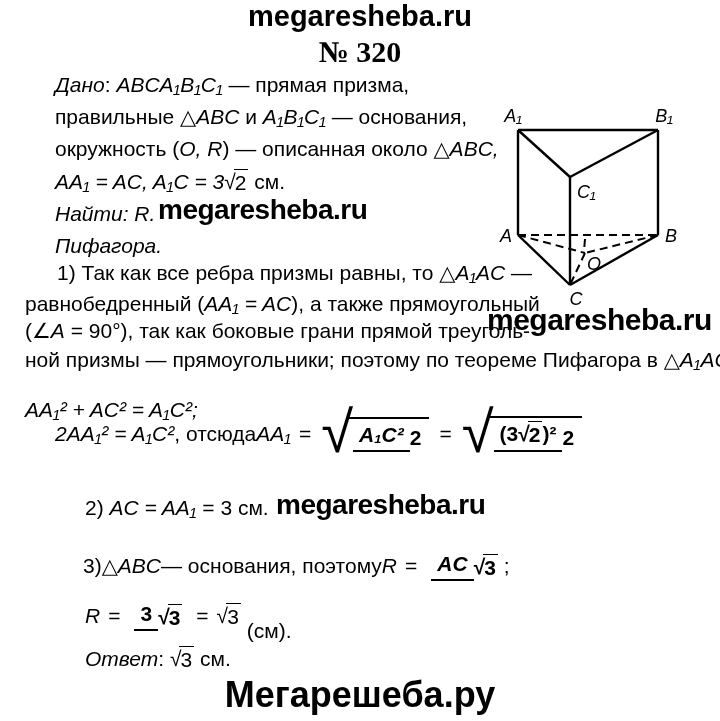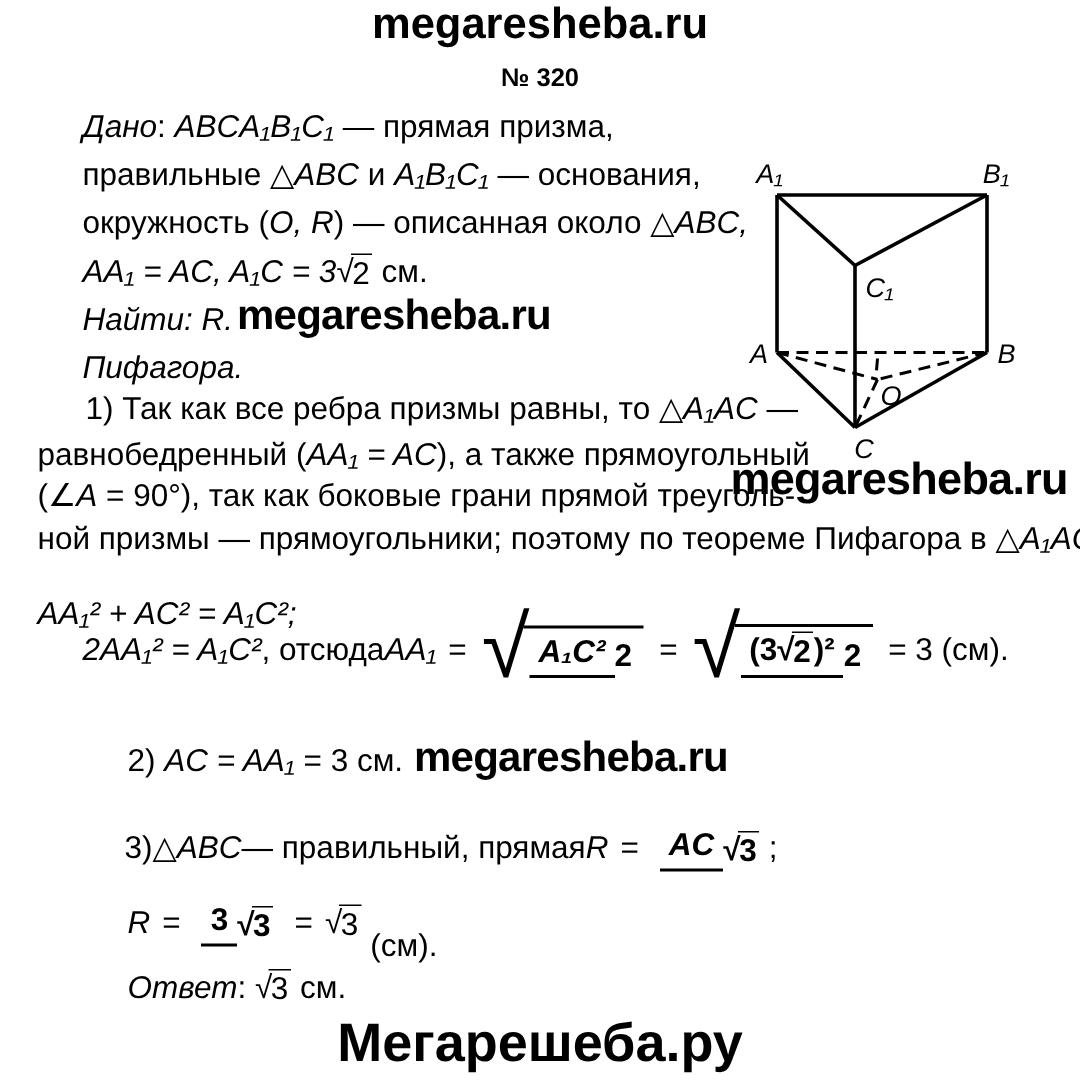--- a/index.html
+++ b/index.html
@@ -27,21 +27,21 @@
   .bsqrt .inner{border-top:2.2px solid #000;padding:3px 8px 0 4px;display:inline-block;}
   .bsqrt .inner .sfrac{margin:0;}
   .frow{display:flex;align-items:center;}
   .gap{margin:0 8px;}
   svg text{font-family:"Liberation Sans","DejaVu Sans",sans-serif;}
 </style>
 </head>
 <body>
 
 <div class="line center b" style="top:3px;font-size:29px;">megaresheba.ru</div>
-<div class="line center b" style="top:39px;font-size:17px;">№ 320</div>
+<div class="line center b" style="top:39px;font-size:30px;font-family:Liberation Serif, serif;">№ 320</div>
 
 <div class="line" style="left:55px;top:72px;">
   <span class="it">Дано</span><span>: </span><span class="it">ABCA₁B₁C₁</span><span> — прямая призма,</span>
 </div>
 <div class="line" style="left:55px;top:104px;">
   <span>правильные </span><span class="it">△ABC</span><span> и </span><span class="it">A₁B₁C₁</span><span> — основания,</span>
 </div>
 <div class="line" style="left:55px;top:136px;text-align:center;">
   <span>окружность (</span><span class="it">O, R</span><span>) — описанная около </span><span class="it">△ABC,</span>
 </div>
@@ -125,32 +125,31 @@
         <span class="num">
           <span>(3</span><span class="rt">
               <span class="rs">√</span>
               <span class="ro">2</span>
             </span><span>)²</span>
         </span>
         <span class="den">2</span>
       </span>
     </span>
   </span>
-  <span class="gap">= 3 (см).</span>
 </div>
 
 <div class="line" style="left:85px;top:495px;">
   <span>2) </span><span class="it">AC = AA₁</span><span> = 3 см.</span>
 </div>
 <div class="wm" style="left:276px;top:489px;font-size:28px;">megaresheba.ru</div>
 
 <div class="line frow" style="left:83px;top:538px;height:56px;">
   <span>3) </span>
     <span class="it">△ABC</span>
-    <span> — правильный, прямая </span>
+    <span> — основания, поэтому </span>
     <span class="it">R</span>
   <span class="gap">=</span>
   <span class="sfrac">
     <span class="num it">AC</span>
     <span class="den"><span class="rt">
           <span class="rs">√</span>
           <span class="ro">3</span>
         </span></span>
   </span>
   <span>;</span>

